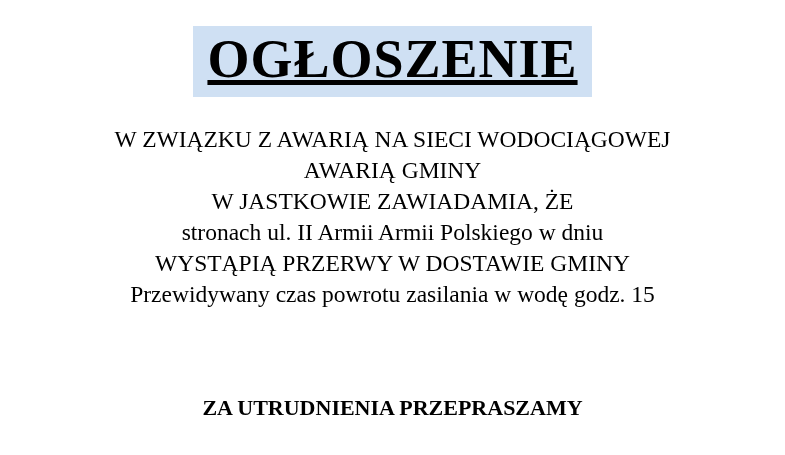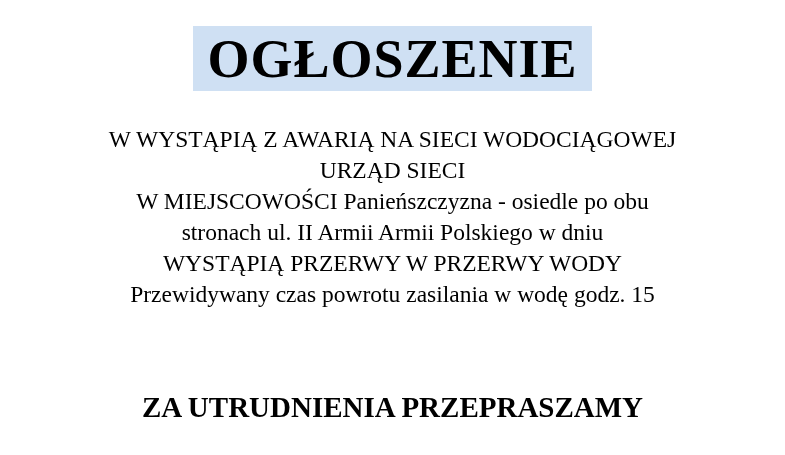--- a/index.html
+++ b/index.html
@@ -23,26 +23,27 @@
   .title-wrap {
     position: absolute;
     top: 26px;
     left: 0;
     width: 785px;
     text-align: center;
   }
   .title {
     display: inline-block;
     background: #cfe0f3;
-    padding: 2px 14px 0 14px;
+    padding: 2px 14px 6px 14px;
     font-size: 54px;
     font-weight: bold;
     letter-spacing: 1px;
     line-height: 1.16;
     font-family: "Liberation Serif", serif;
+    text-decoration: underline;
   }
   .body-block {
     position: absolute;
     top: 124px;
     left: 0;
     width: 785px;
     text-align: center;
   }
   .line {
     font-size: 23.5px;
@@ -51,56 +52,56 @@
   }
   .line b {
     font-weight: normal;
   }
   .footer {
     position: absolute;
     top: 392px;
     left: 0;
     width: 785px;
     text-align: center;
-    font-size: 29px;
+    font-size: 22px;
     font-weight: bold;
     line-height: 31px;
   }
 </style>
 </head>
 <body>
 
 <div class="page">
 
   <div class="title-wrap">
     <span class="title">OGŁOSZENIE</span>
   </div>
 
   <div class="body-block">
 
     <div class="line">
-      <span>W WYSTĄPIĄ Z </span><b>AWARIĄ</b><span> NA SIECI WODOCIĄGOWEJ</span>
+      <span>W ZWIĄZKU Z </span><b>AWARIĄ</b><span> NA SIECI WODOCIĄGOWEJ</span>
     </div>
 
     <div class="line">
-      <span>URZĄD SIECI</span><b></b><span></span>
+      <span>AWARIĄ GMINY</span><b></b><span></span>
     </div>
 
+    <div class="line">
+      <span>W  JASTKOWIE ZAWIADAMIA, ŻE</span><b></b><span></span>
+    </div>
 
-    <div class="line">
-      <span>W MIEJSCOWOŚCI </span><b>Panieńszczyzna - osiedle po obu</b><span></span>
-    </div>
 
     <div class="line">
       <span></span><b>stronach ul. II Armii Armii Polskiego</b><span> w dniu</span>
     </div>
 
 
     <div class="line">
-      <span></span><b>WYSTĄPIĄ PRZERWY W PRZERWY  WODY</b><span></span>
+      <span></span><b>WYSTĄPIĄ PRZERWY W DOSTAWIE  GMINY</b><span></span>
     </div>
 
     <div class="line">
       <span>Przewidywany czas powrotu zasilania w wodę godz. 15</span><b></b><span></span>
     </div>
 
   </div>
 
   <div class="footer">ZA UTRUDNIENIA PRZEPRASZAMY</div>
 

